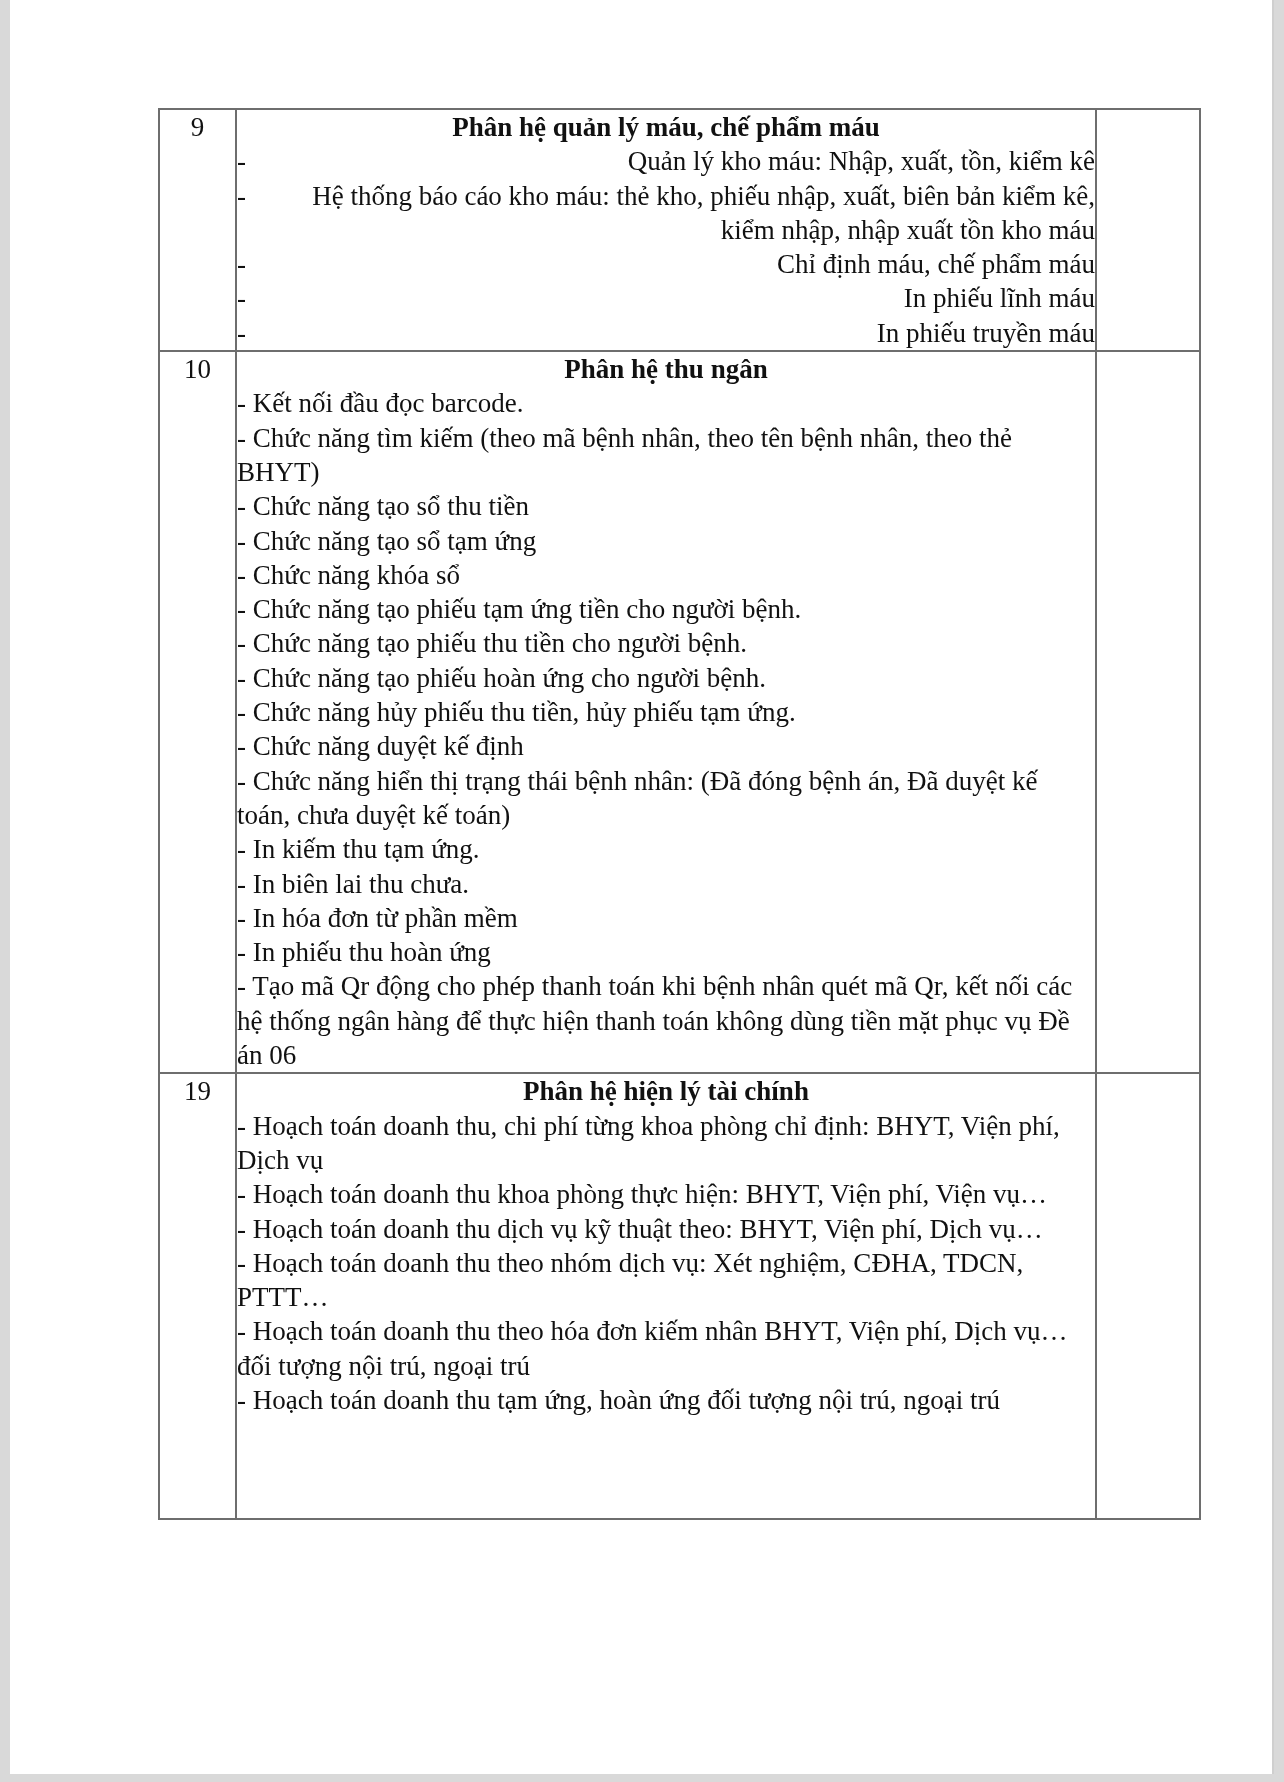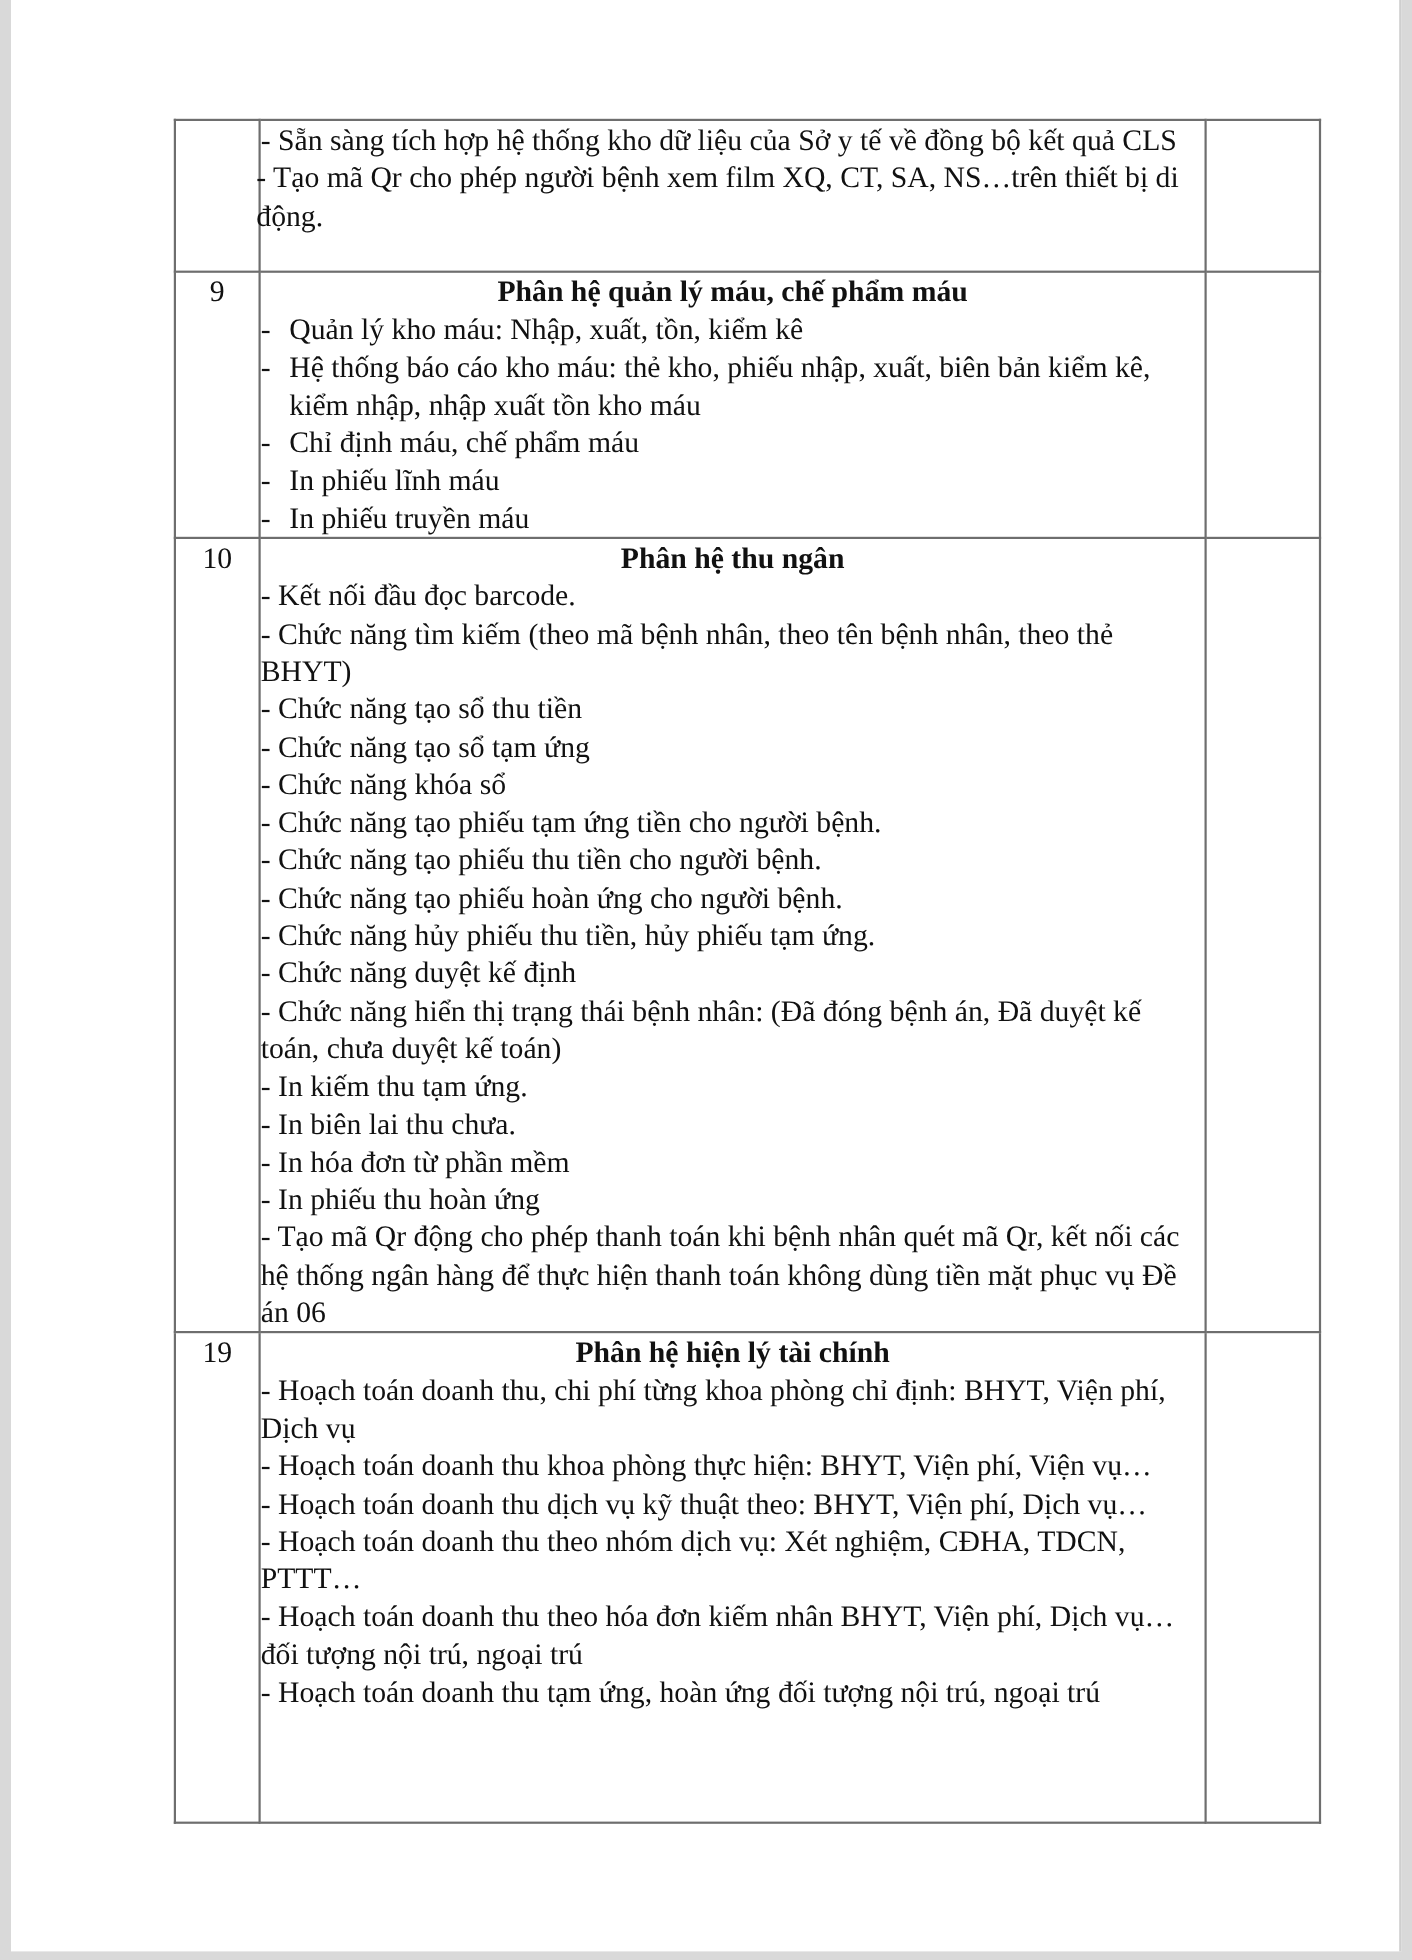--- a/index.html
+++ b/index.html
@@ -36,42 +36,34 @@
     width: 75px;
     text-align: center;
     vertical-align: middle;
   }
   td.content { width: 856px; padding-left: 8px; padding-right: 4px; }
   td.blank { width: 104px; }
   .line { display: block; white-space: normal; }
   .title { font-weight: bold; text-align: center; }
   .dash-item { display: flex; }
   .dash-item .d { width: 26px; flex: 0 0 26px; }
-  .dash-item .t { flex: 1; }
+  .dash-item .t { flex: 1; text-align: right; }
 </style>
 </head>
 <body>
 
 <div class="page">
   <table class="doc">
     <colgroup>
       <col style="width:77px">
       <col style="width:860px">
       <col style="width:104px">
     </colgroup>
     <tbody>
 
-      <tr style="height:138px">
-        <td class="num"></td>
-        <td class="content">
-          <span class="line">- Sẵn sàng tích hợp hệ thống kho dữ liệu của Sở y tế về đồng bộ kết quả CLS</span>
-          <span class="line" style="margin-left:-4px">- Tạo mã Qr cho phép người bệnh xem film XQ, CT, SA, NS…trên thiết bị di động.</span>
-        </td>
-        <td class="blank"></td>
-      </tr>
 
       <tr style="height:240px">
         <td class="num">9</td>
         <td class="content">
           <span class="line title">Phân hệ quản lý máu, chế phẩm máu</span>
           <div class="dash-item">
               <span class="d">-</span>
               <span class="t">Quản lý kho máu: Nhập, xuất, tồn, kiểm kê</span>
             </div>
           <div class="dash-item">

